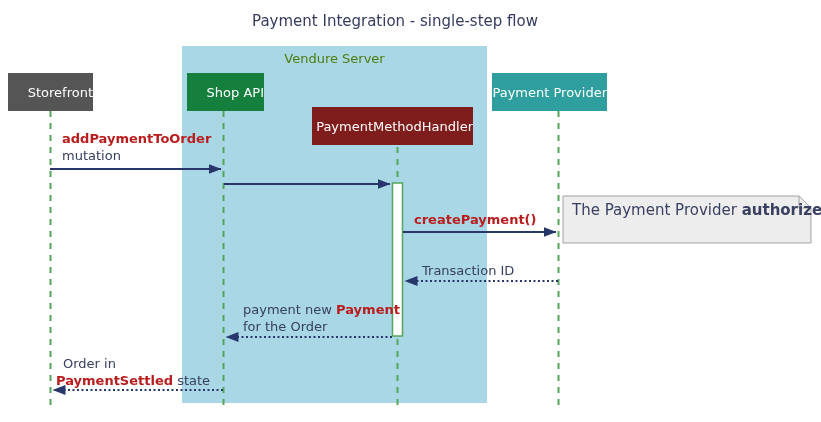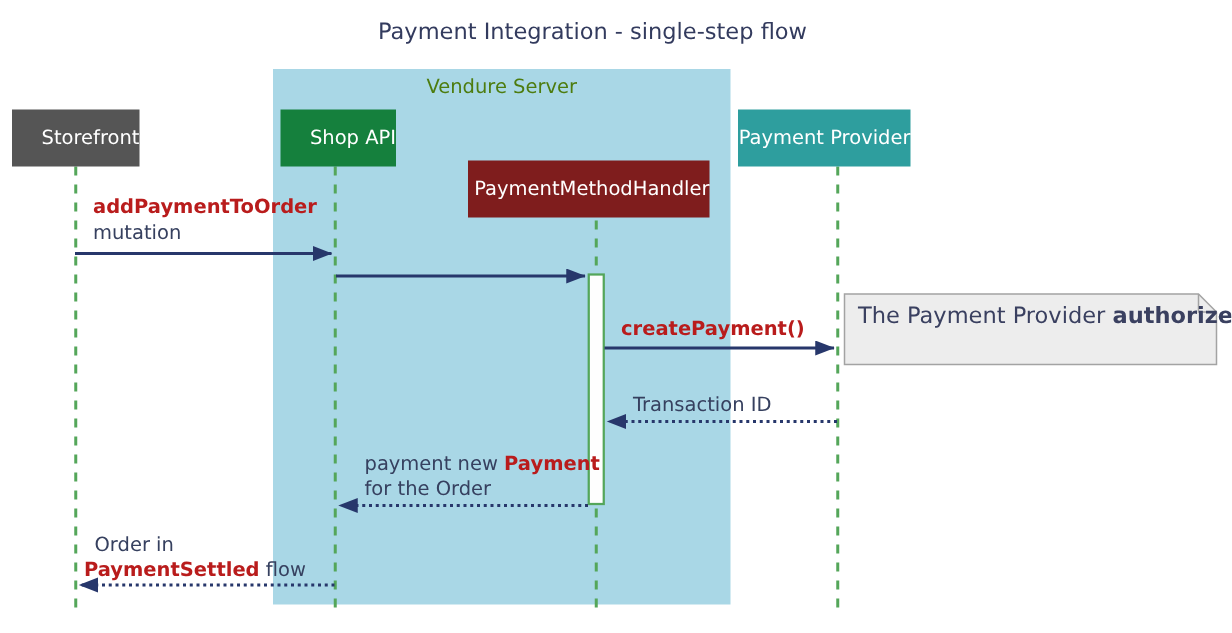--- a/index.html
+++ b/index.html
@@ -108,21 +108,21 @@
       <span>payment new</span>
       <b>Payment</b>
     </div>
     <div><span>for the Order</span></div>
   </div>
 
   <div class="msg" style="left:56px;top:355px;">
     <div class="indent7"><span>Order in</span></div>
     <div>
       <b>PaymentSettled</b>
-      <span>flow</span>
+      <span>state</span>
     </div>
   </div>
 
   <div class="note-text">
     <div>
       <span>The Payment Provider</span>
       <b>authorizes</b>
     </div>
   </div>
 

